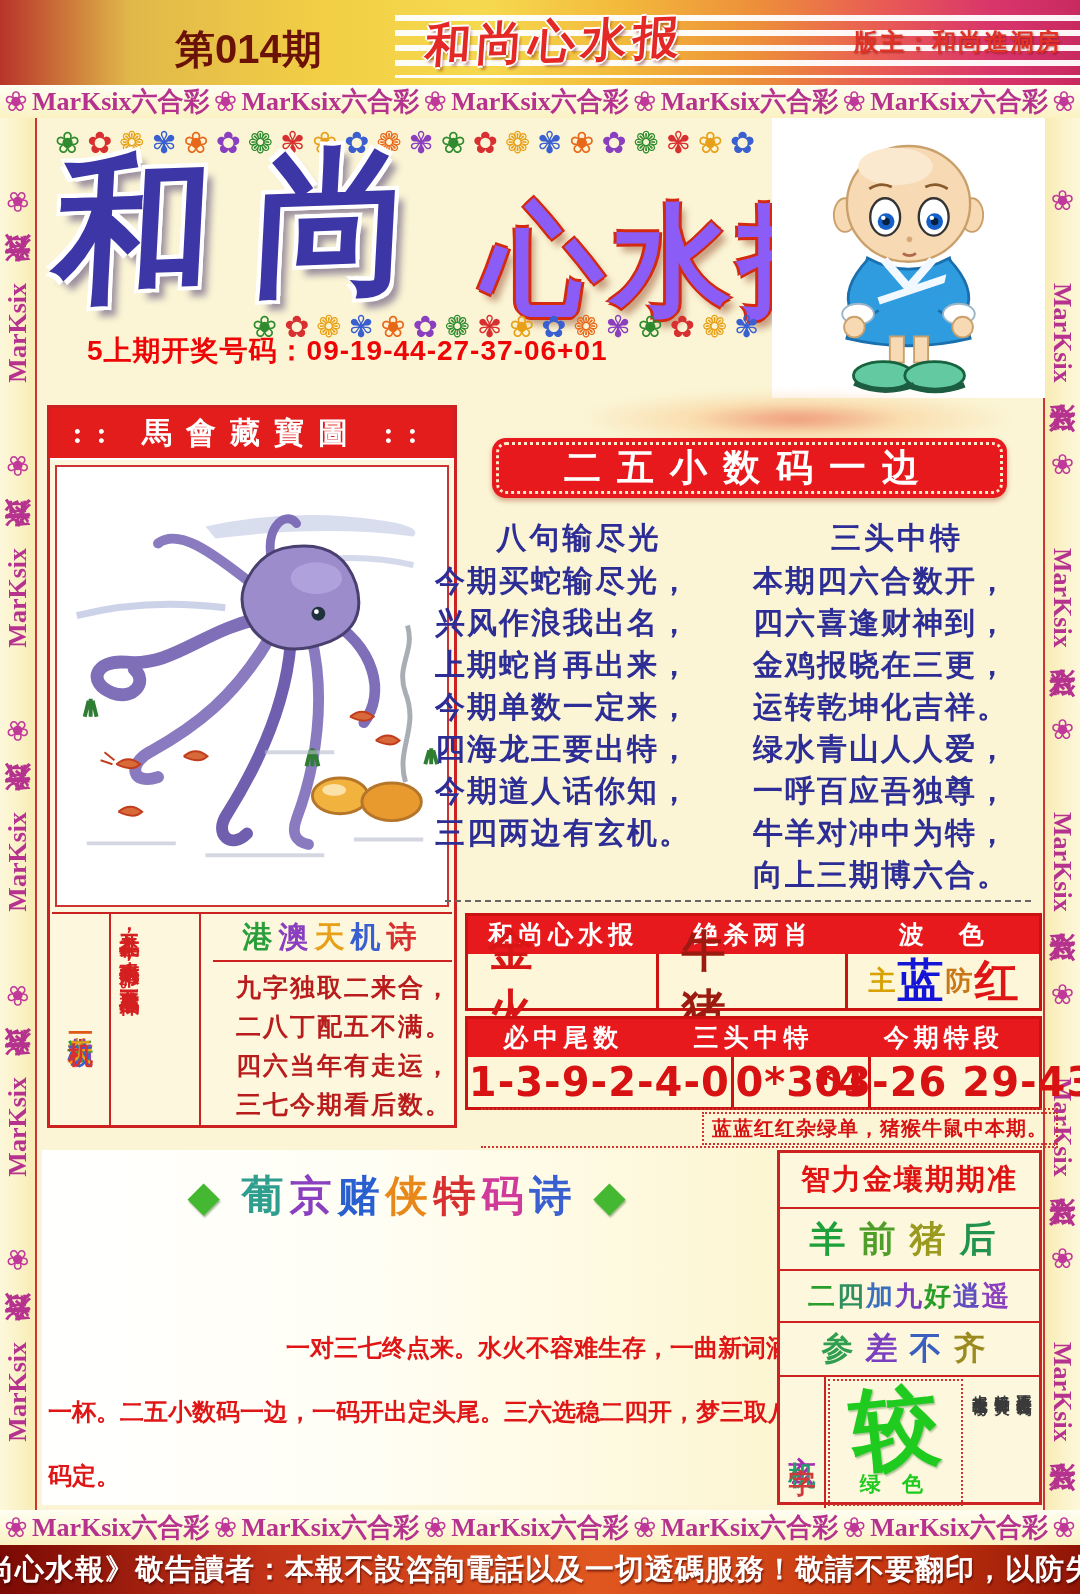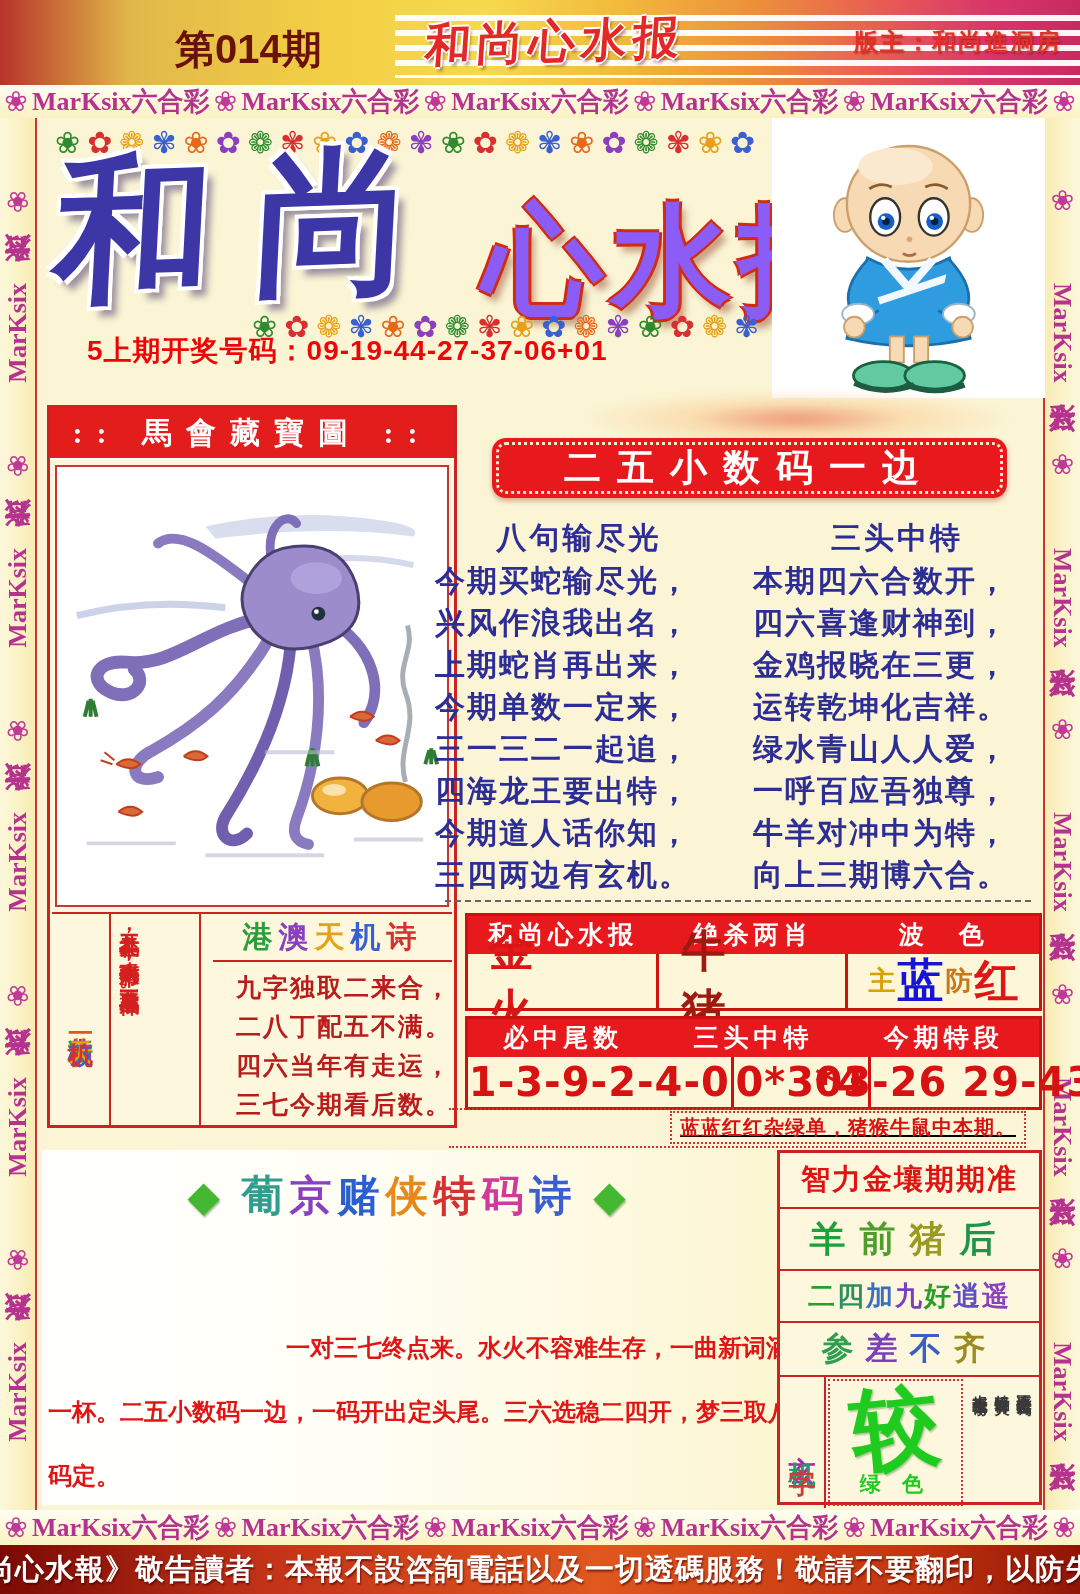--- a/index.html
+++ b/index.html
@@ -86,22 +86,22 @@
   .v-juesha{width:33%;font:bold 44px "Liberation Serif",serif;color:#9c1a10;letter-spacing:30px;padding-left:22px;}
   .v-bose{width:34%;gap:2px;}
   .bz{font:bold 27px "Liberation Serif",serif;color:#d8a000;}
   .bl{font:bold 46px "Liberation Serif",serif;color:#1515d8;}
   .bf{font:bold 27px "Liberation Serif",serif;color:#c87818;}
   .bh{font:bold 44px "Liberation Serif",serif;color:#e01515;}
   .pvals2{height:50px;}
   .v-num{font:bold 40px "DejaVu Sans","Liberation Sans",sans-serif;color:#d81212;letter-spacing:1px;white-space:nowrap;}
   .w46{width:46%;} .w24{width:24%;} .w30{width:30%;}
 
-  .note-strip{left:412px;top:990px;width:577px;height:40px;border-top:2px dotted #cc3333;border-bottom:2px dotted #cc3333;
-    display:flex;justify-content:flex-end;align-items:flex-end;box-sizing:border-box;text-decoration:underline;}
+  .note-strip{left:444px;top:990px;width:577px;height:40px;border-top:2px dotted #cc3333;border-bottom:2px dotted #cc3333;
+    display:flex;justify-content:flex-end;align-items:flex-start;box-sizing:border-box;}
   .note-box{border:2px dotted #cc3333;margin:2px 0;padding:1px 8px;font:bold 20px "Liberation Serif",serif;color:#d81212;letter-spacing:1px;}
 
   
   .pujing{left:5px;top:1032px;width:735px;height:355px;
     background:linear-gradient(90deg,#ffffff 0%,#fffef4 45%,#fdf6d2 100%);}
   .pujing-title{margin-top:18px;text-align:center;font:bold 42px "Liberation Serif",serif;letter-spacing:6px;}
   .pujing-title .dia{font-size:40px;color:#44b830;text-shadow:1px 2px 2px rgba(20,80,0,.4);}
   .pujing-lines{margin-top:92px;}
   .pujing-lines div{font:bold 24px "Liberation Serif",serif;color:#e01616;line-height:64px;letter-spacing:0px;white-space:nowrap;padding-left:6px;}
   .pujing-lines div:first-child{padding-left:244px;}
@@ -280,21 +280,20 @@
 
   <div class="abs banner">二五小数码一边</div>
 
   <div class="abs poems">
     <div class="poemcol">
       <div class="poem-h">八句输尽光</div>
       <div class="line">今期买蛇输尽光，</div>
       <div class="line">兴风作浪我出名，</div>
       <div class="line">上期蛇肖再出来，</div>
       <div class="line">今期单数一定来，</div>
-      <div class="line">三一三二一起追，</div>
       <div class="line">四海龙王要出特，</div>
       <div class="line">今期道人话你知，</div>
       <div class="line">三四两边有玄机。</div>
     </div>
     <div class="poemcol">
       <div class="poem-h">三头中特</div>
       <div class="line">本期四六合数开，</div>
       <div class="line">四六喜逢财神到，</div>
       <div class="line">金鸡报晓在三更，</div>
       <div class="line">运转乾坤化吉祥。</div>

